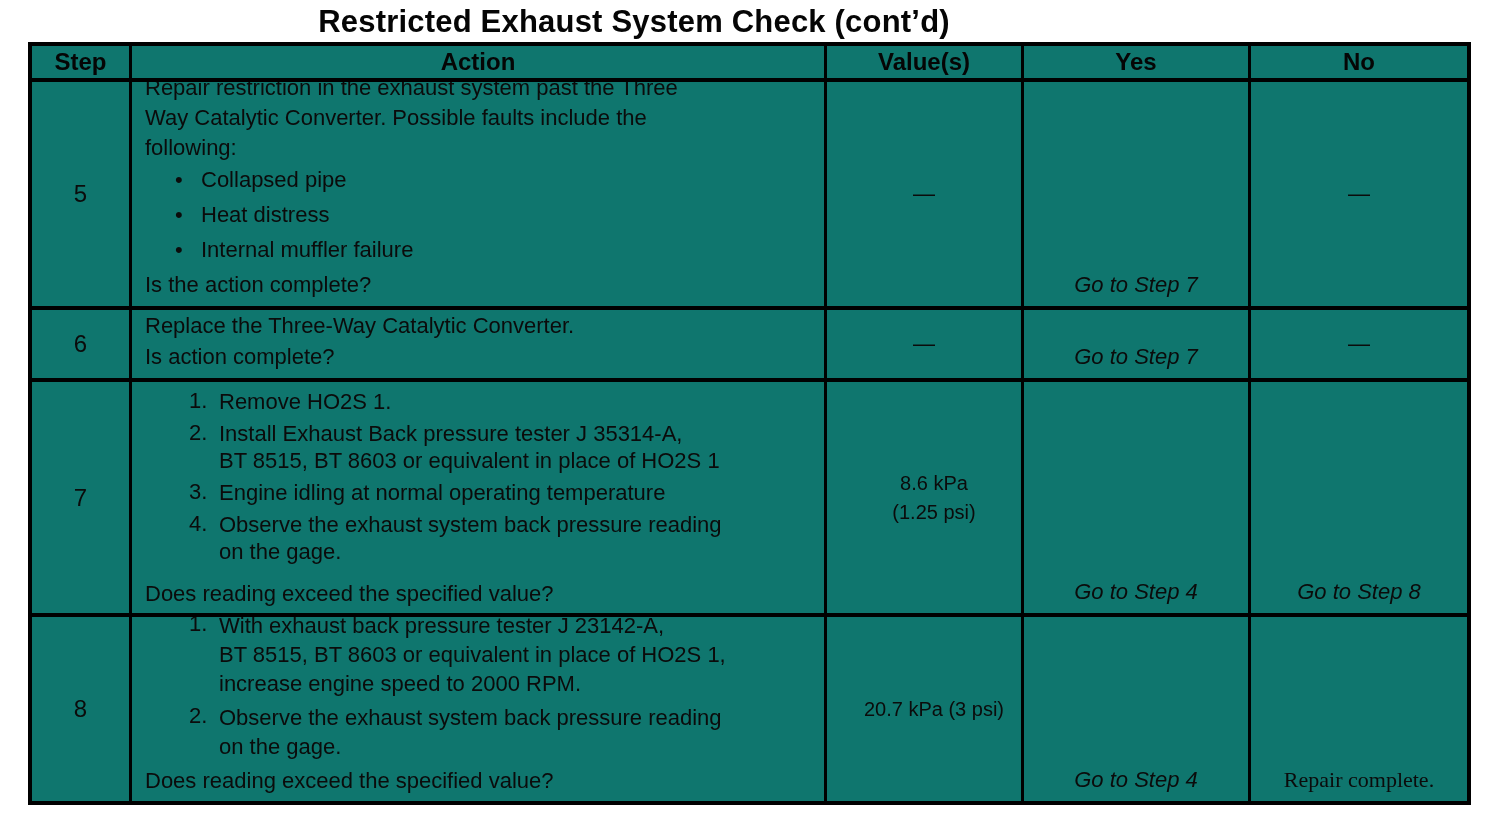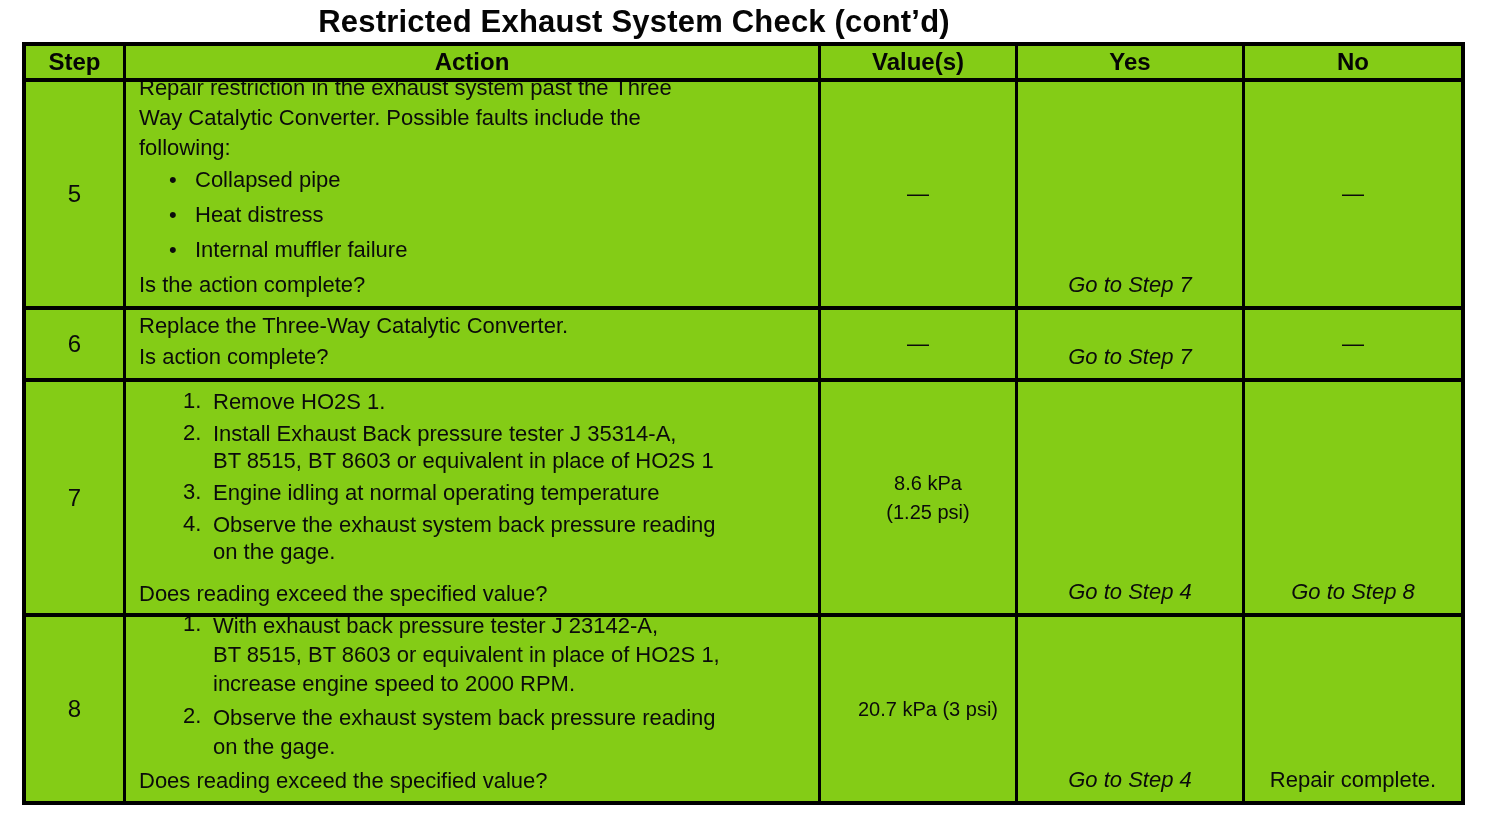--- a/index.html
+++ b/index.html
@@ -3,22 +3,22 @@
 <meta charset="utf-8">
 <style>
   html,body{margin:0;padding:0;background:#fff;width:1504px;height:826px;overflow:hidden;}
   body{font-family:"Liberation Sans","DejaVu Sans",sans-serif;color:#0b0b0b;
        -webkit-font-smoothing:antialiased;}
   .page{position:relative;width:1268px;height:826px;background:#fff;}
 
   .title{position:absolute;top:4px;left:0;width:100%;text-align:center;
          font-size:31px;font-weight:bold;letter-spacing:.2px;color:#050505;}
 
-  .tbl{position:absolute;left:22px;top:42px;width:1443px;height:763px;
-       box-sizing:border-box;border:4px solid #000;background:#84cc16;
+  .tbl{position:absolute;left:28px;top:42px;width:1443px;height:763px;
+       box-sizing:border-box;border:4px solid #000;background:#0f766e;
        display:grid;
        grid-template-columns:100px 695px 197px 227px auto;
        grid-template-rows:36px 228px 72px 235px auto;}
 
   .cell{box-sizing:border-box;border-right:3px solid #000;border-bottom:4px solid #000;
         overflow:hidden;position:relative;}
   .cell.lastcol{border-right:none;}
   .cell.lastrow{border-bottom:none;}
 
   .hcell{display:flex;align-items:center;justify-content:center;
@@ -42,21 +42,21 @@
   .r8 .question{line-height:29px;}
   .r5 .question,.r6 .question{line-height:30px;}
   .question{margin-top:auto;white-space:nowrap;}
 
   .vcell{display:flex;flex-direction:column;align-items:center;justify-content:center;
          font-size:20px;line-height:29px;text-align:center;padding-left:20px;}
   .gotocell{display:flex;flex-direction:column;align-items:center;justify-content:flex-end;
             padding-bottom:8px;font-size:22px;text-align:center;}
   .dashcell{display:flex;align-items:center;justify-content:center;font-size:22px;}
   .goto{font-style:italic;white-space:nowrap;}
-  .plain{font-style:normal;white-space:nowrap;}
+  .plain{font-style:normal;white-space:nowrap;font-family:Liberation Serif, serif;}
 </style>
 </head>
 <body>
 
 <div class="page">
 
   <div class="title">Restricted Exhaust System Check (cont’d)</div>
 
   <div class="tbl">
 

